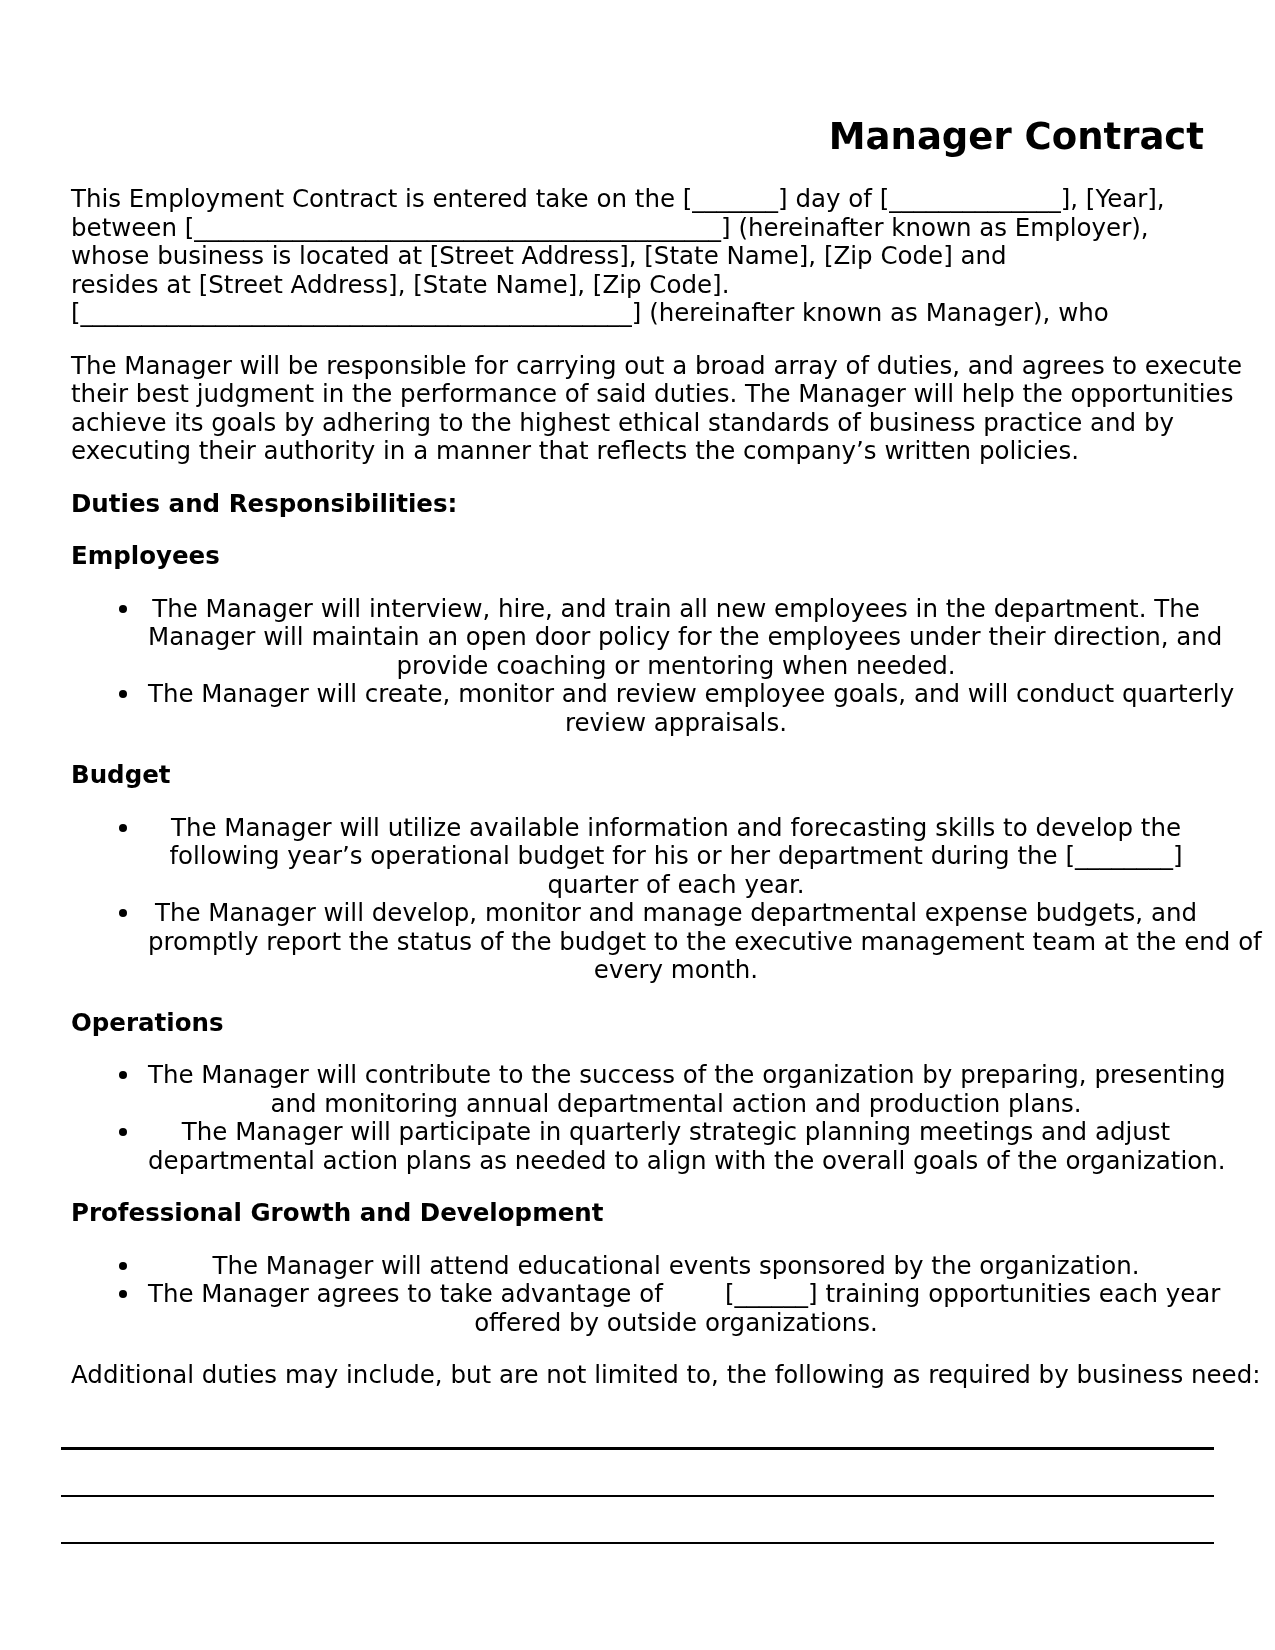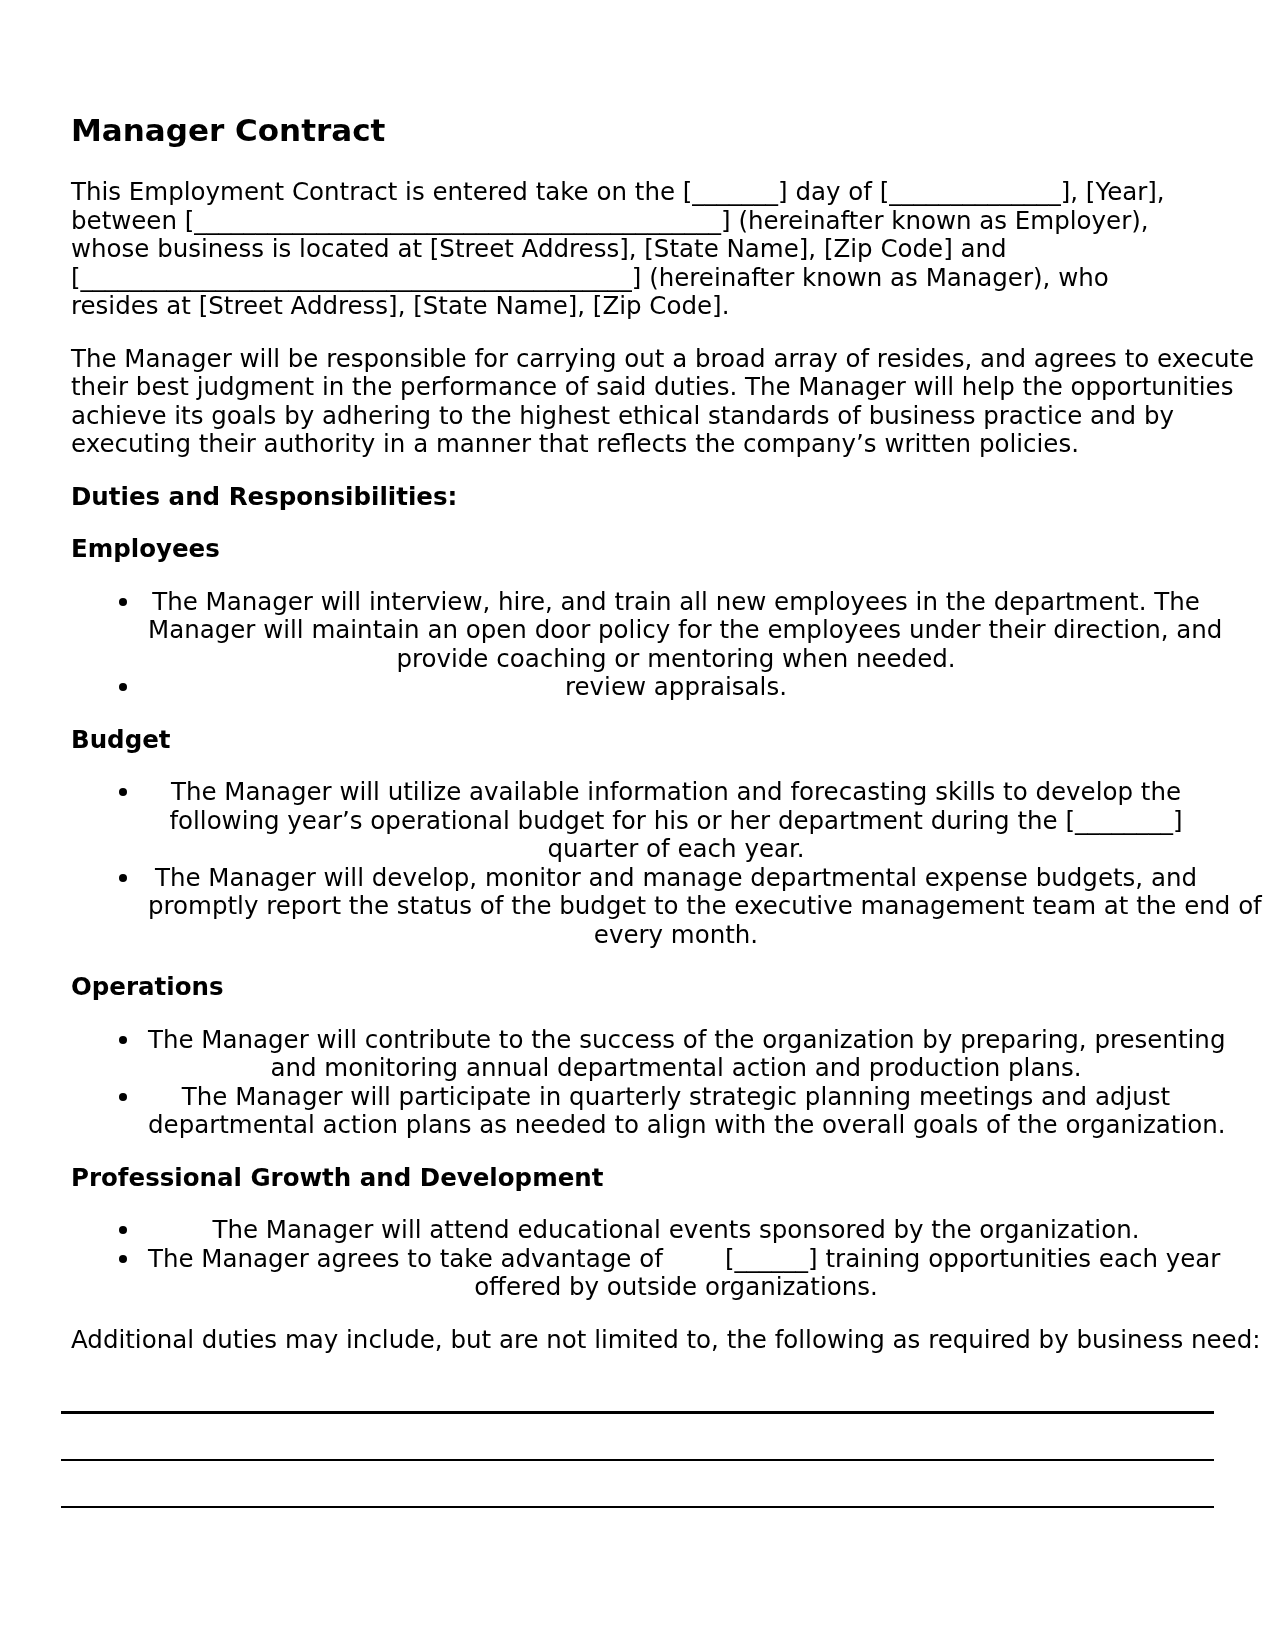--- a/index.html
+++ b/index.html
@@ -9,25 +9,25 @@
     background: #ffffff;
     color: #000000;
     font-family: "DejaVu Sans", sans-serif;
     font-size: 24.5px;
     line-height: 28.5px;
     box-sizing: border-box;
     padding: 104px 71px 0 71px;
     overflow: hidden;
   }
   .doc-title {
-    font-size: 31px;
+    font-size: 37px;
     line-height: 36px;
     font-weight: bold;
-    text-align: left;
-    margin: 8px 0 30px 0;
+    text-align: right;
+    margin: 15px 0 30px 0;
   }
   .para { margin: 0 0 24px 0; }
   .tl { white-space: pre; }           
   .heading {
     font-size: 24.5px;
     line-height: 28.5px;
     font-weight: bold;
     margin: 0 0 24px 0;
   }
   ul.bullets {
@@ -61,42 +61,43 @@
 <body>
 
 <div>
 
   <h1 class="doc-title">Manager Contract</h1>
 
   <div class="para">
       <div class="tl">This Employment Contract is entered take on the [_______] day of [______________], [Year],</div>
       <div class="tl">between [___________________________________________] (hereinafter known as Employer),</div>
       <div class="tl">whose business is located at [Street Address], [State Name], [Zip Code] and</div>
+      <div class="tl">resides at [Street Address], [State Name], [Zip Code].</div>
       <div class="tl">[_____________________________________________] (hereinafter known as Manager), who</div>
-      <div class="tl">resides at [Street Address], [State Name], [Zip Code].</div>
     </div>
 
   <div class="para">
-      <div class="tl">The Manager will be responsible for carrying out a broad array of resides, and agrees to execute</div>
+      <div class="tl">The Manager will be responsible for carrying out a broad array of duties, and agrees to execute</div>
       <div class="tl">their best judgment in the performance of said duties. The Manager will help the opportunities</div>
       <div class="tl">achieve its goals by adhering to the highest ethical standards of business practice and by</div>
       <div class="tl">executing their authority in a manner that reflects the company’s written policies.</div>
     </div>
 
   <div class="heading">Duties and Responsibilities:</div>
 
   <div class="heading">Employees</div>
 
   <ul class="bullets">
     <li>
         <div class="tl">The Manager will interview, hire, and train all new employees in the department. The</div>
         <div class="tl">Manager will maintain an open door policy for the employees under their direction, and</div>
         <div class="tl">provide coaching or mentoring when needed.</div>
       </li>
     <li>
+        <div class="tl">The Manager will create, monitor and review employee goals, and will conduct quarterly</div>
         <div class="tl">review appraisals.</div>
       </li>
   </ul>
 
   <div class="heading">Budget</div>
 
   <ul class="bullets">
     <li>
         <div class="tl">The Manager will utilize available information and forecasting skills to develop the</div>
         <div class="tl">following year’s operational budget for his or her department during the [________]</div>

